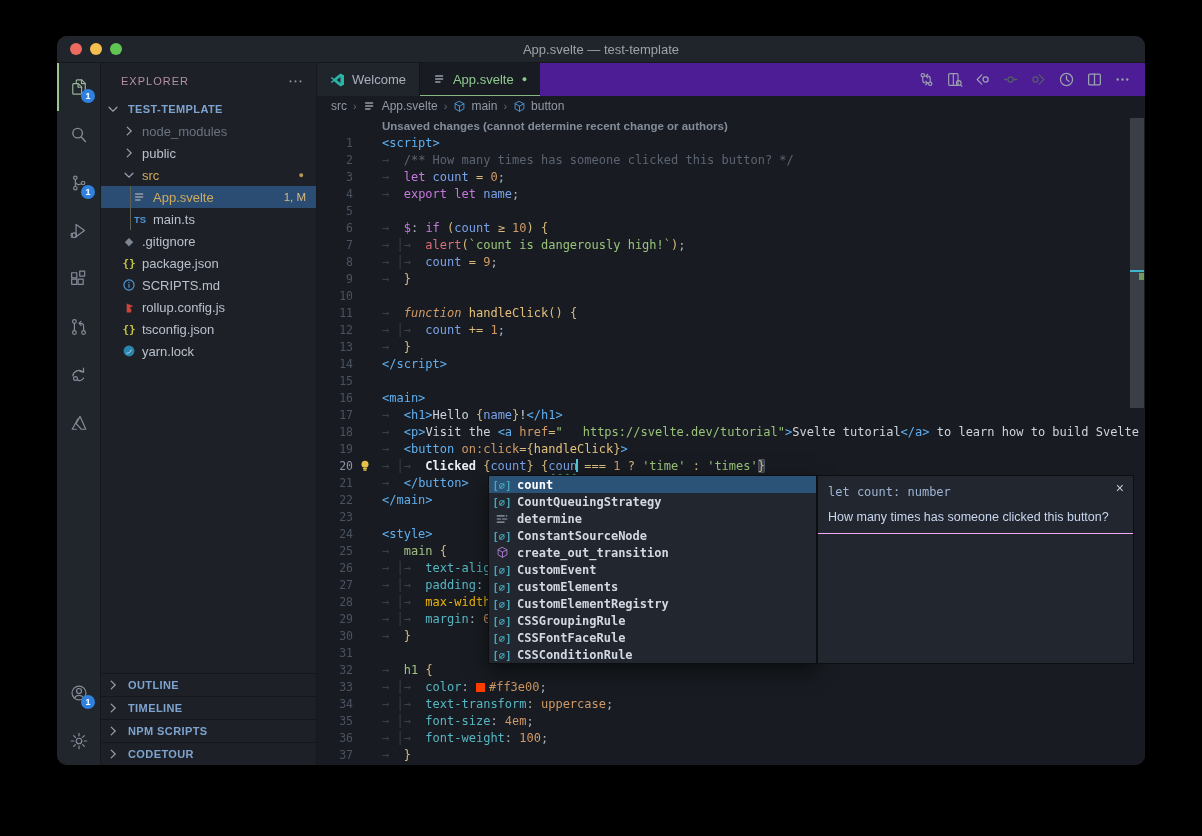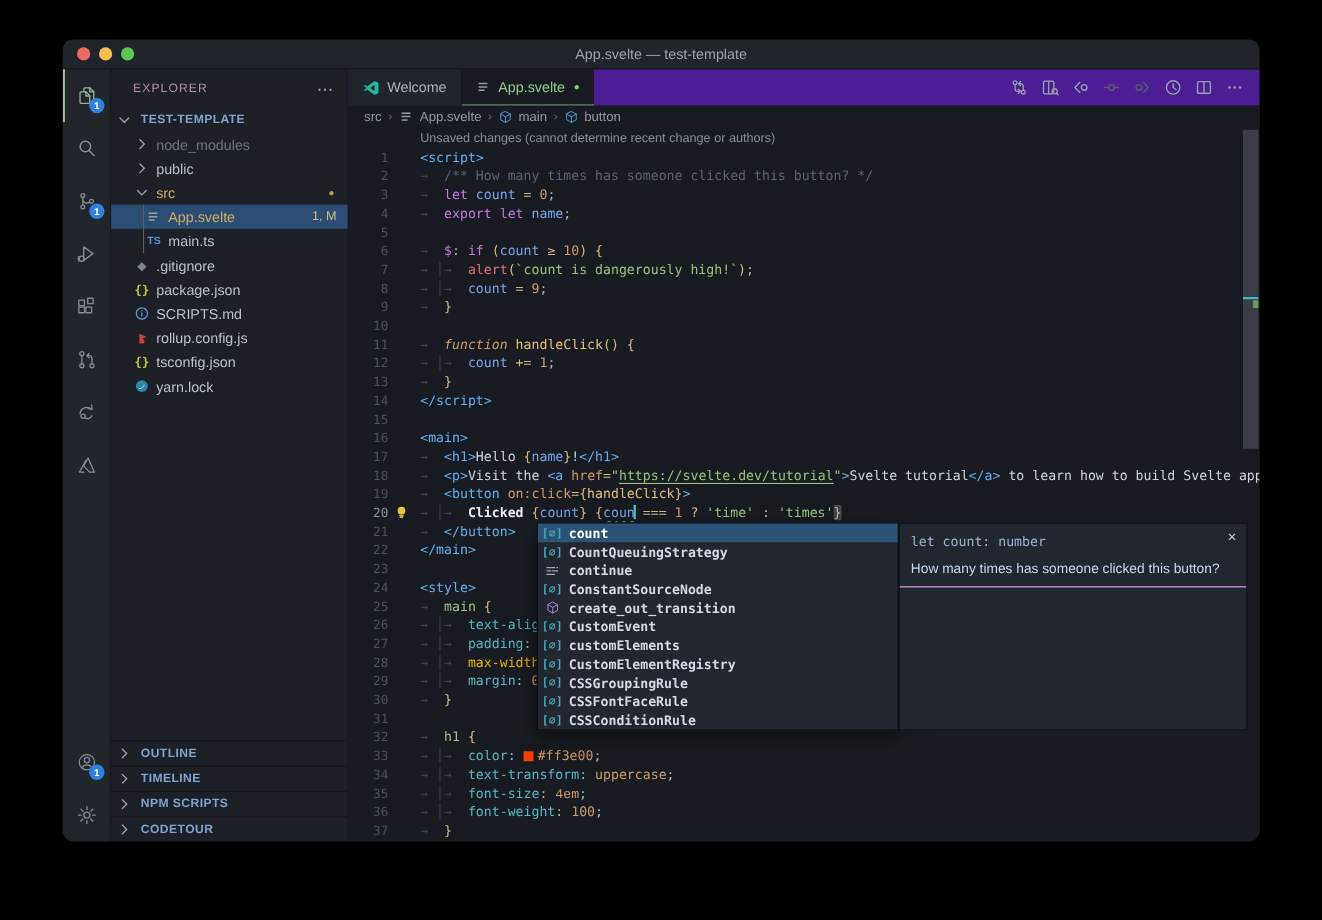--- a/index.html
+++ b/index.html
@@ -60,27 +60,27 @@
   .bc-sep{color:#646c78;font-size:11px;}
   .bc-item{display:flex;align-items:center;gap:5px;}
   .bc-cube{color:#4d9ddb;display:flex;}
   
   .content{flex:1;position:relative;overflow:hidden;padding-top:2px;background:#181c22;}
   .cl{display:flex;height:17px;line-height:17px;font-family:"DejaVu Sans Mono","Liberation Mono",monospace;
     font-size:12px;white-space:pre;position:relative;}
   .ln{width:36px;text-align:right;color:#4b5260;flex:none;font-size:11.5px;}
   .cl.cur-line .ln{color:#8b93a4;}
   .lc{padding-left:29px;}
-  .lc.ann{font-family:"Liberation Sans",sans-serif;font-size:11.5px;color:#848c9a;}
+  .lc.ann{font-family:"Liberation Sans",sans-serif;font-size:11.5px;color:#848c9a;font-weight:bold;}
   .bulb{position:absolute;left:41px;top:1px;width:15px;height:15px;}
   .caret{display:inline-block;width:2px;height:13px;background:#52c7d8;vertical-align:-2px;margin:0 -1px;}
   .t-sq{text-decoration:underline;text-decoration-style:wavy;text-decoration-color:#59a065;
     text-decoration-thickness:1px;text-underline-offset:2.5px;}
   .t-hl{background:#3c424e;box-shadow:inset 0 0 0 1px #4d5461;border-radius:2px;}
-  .t-lnk{text-decoration:underline;text-underline-offset:3px;}
+  .t-lnk{text-underline-offset:3px;margin-left:20px;}
   .t-it{font-style:italic;}
   .t-b{font-weight:bold;}
   .swatch{display:inline-block;width:9px;height:9px;margin-right:4px;vertical-align:-1px;}
   
   .suggest{position:absolute;left:171px;top:359px;width:329px;background:#22262e;
     border:1px solid #0c0e12;box-sizing:border-box;z-index:6;box-shadow:0 8px 20px rgba(0,0,0,.55);}
   .srow{height:17px;display:flex;align-items:center;font-family:"DejaVu Sans Mono","Liberation Mono",monospace;
     font-size:12px;font-weight:bold;color:#d3d9e3;padding-left:3px;gap:5px;white-space:pre;}
   .srow.sel{background:#2b5277;color:#ffffff;}
   .sico{width:20px;flex:none;text-align:center;display:flex;align-items:center;justify-content:center;}
@@ -509,21 +509,21 @@
             <div class="cl"><span class="ln">35</span><span class="lc"><span style="color: rgb(58, 63, 73);">→ │→  </span><span style="color: rgb(86, 182, 194);">font-size</span><span style="color: rgb(171, 178, 191);">: </span><span style="color: rgb(209, 154, 102); font-family: Liberation Mono, monospace;">4em</span><span style="color: rgb(171, 178, 191);">;</span></span></div>
             <div class="cl"><span class="ln">36</span><span class="lc"><span style="color: rgb(58, 63, 73);">→ │→  </span><span style="color: rgb(86, 182, 194);">font-weight</span><span style="color: rgb(171, 178, 191);">: </span><span style="color: rgb(209, 154, 102);">100</span><span style="color: rgb(171, 178, 191);">;</span></span></div>
             <div class="cl"><span class="ln">37</span><span class="lc"><span style="color: rgb(58, 63, 73);">→  </span><span style="color: rgb(215, 186, 125);">}</span></span></div>
           </div>
 
         <div class="suggest" id="suggest-list">
             <div class="srow sel"><span class="sico"><span style="color:#45a8ba;font-family:'DejaVu Sans Mono',monospace;font-weight:bold;font-size:10.5px">[∅]</span></span><span>count</span></div>
             <div class="srow"><span class="sico"><span style="color:#45a8ba;font-family:'DejaVu Sans Mono',monospace;font-weight:bold;font-size:10.5px">[∅]</span></span><span>CountQueuingStrategy</span></div>
             <div class="srow"><span class="sico"><svg width="14" height="14" viewBox="0 0 16 16" stroke="#9aa5b8" stroke-width="1.3" fill="none" stroke-linecap="round">
                   <path d="M2.5 4.5 h8 M12.8 4.5 h0.7 M2.5 8 h4 M8.5 8 h5 M2.5 11.5 h8"></path>
-                </svg></span><span>continue</span></div>
+                </svg></span><span>determine</span></div>
             <div class="srow"><span class="sico"><span style="color:#45a8ba;font-family:'DejaVu Sans Mono',monospace;font-weight:bold;font-size:10.5px">[∅]</span></span><span>ConstantSourceNode</span></div>
             <div class="srow"><span class="sico"><span style="color:#b180d7;display:flex"><svg width="13" height="13" viewBox="0 0 16 16" fill="none" stroke="currentColor" stroke-width="1.1" stroke-linecap="round" stroke-linejoin="round">
                     <path d="M8 1.8 L13.4 4.6 V10.9 L8 13.9 L2.6 10.9 V4.6 Z"></path>
                     <path d="M2.6 4.6 L8 7.6 L13.4 4.6 M8 7.6 V13.9"></path>
                   </svg></span></span><span>create_out_transition</span></div>
             <div class="srow"><span class="sico"><span style="color:#45a8ba;font-family:'DejaVu Sans Mono',monospace;font-weight:bold;font-size:10.5px">[∅]</span></span><span>CustomEvent</span></div>
             <div class="srow"><span class="sico"><span style="color:#45a8ba;font-family:'DejaVu Sans Mono',monospace;font-weight:bold;font-size:10.5px">[∅]</span></span><span>customElements</span></div>
             <div class="srow"><span class="sico"><span style="color:#45a8ba;font-family:'DejaVu Sans Mono',monospace;font-weight:bold;font-size:10.5px">[∅]</span></span><span>CustomElementRegistry</span></div>
             <div class="srow"><span class="sico"><span style="color:#45a8ba;font-family:'DejaVu Sans Mono',monospace;font-weight:bold;font-size:10.5px">[∅]</span></span><span>CSSGroupingRule</span></div>
             <div class="srow"><span class="sico"><span style="color:#45a8ba;font-family:'DejaVu Sans Mono',monospace;font-weight:bold;font-size:10.5px">[∅]</span></span><span>CSSFontFaceRule</span></div>

